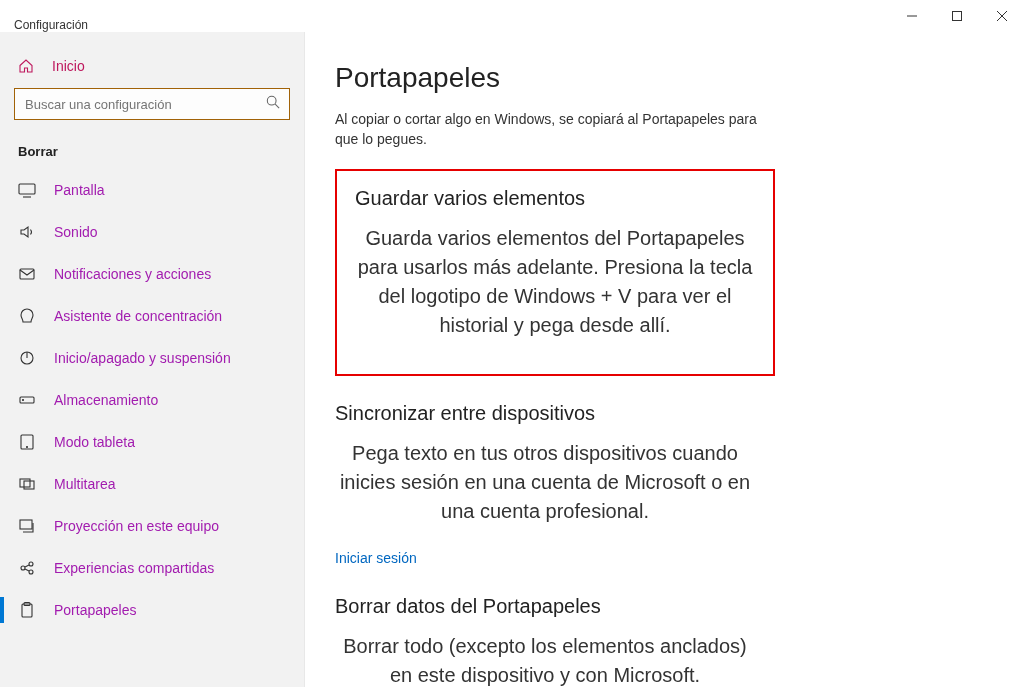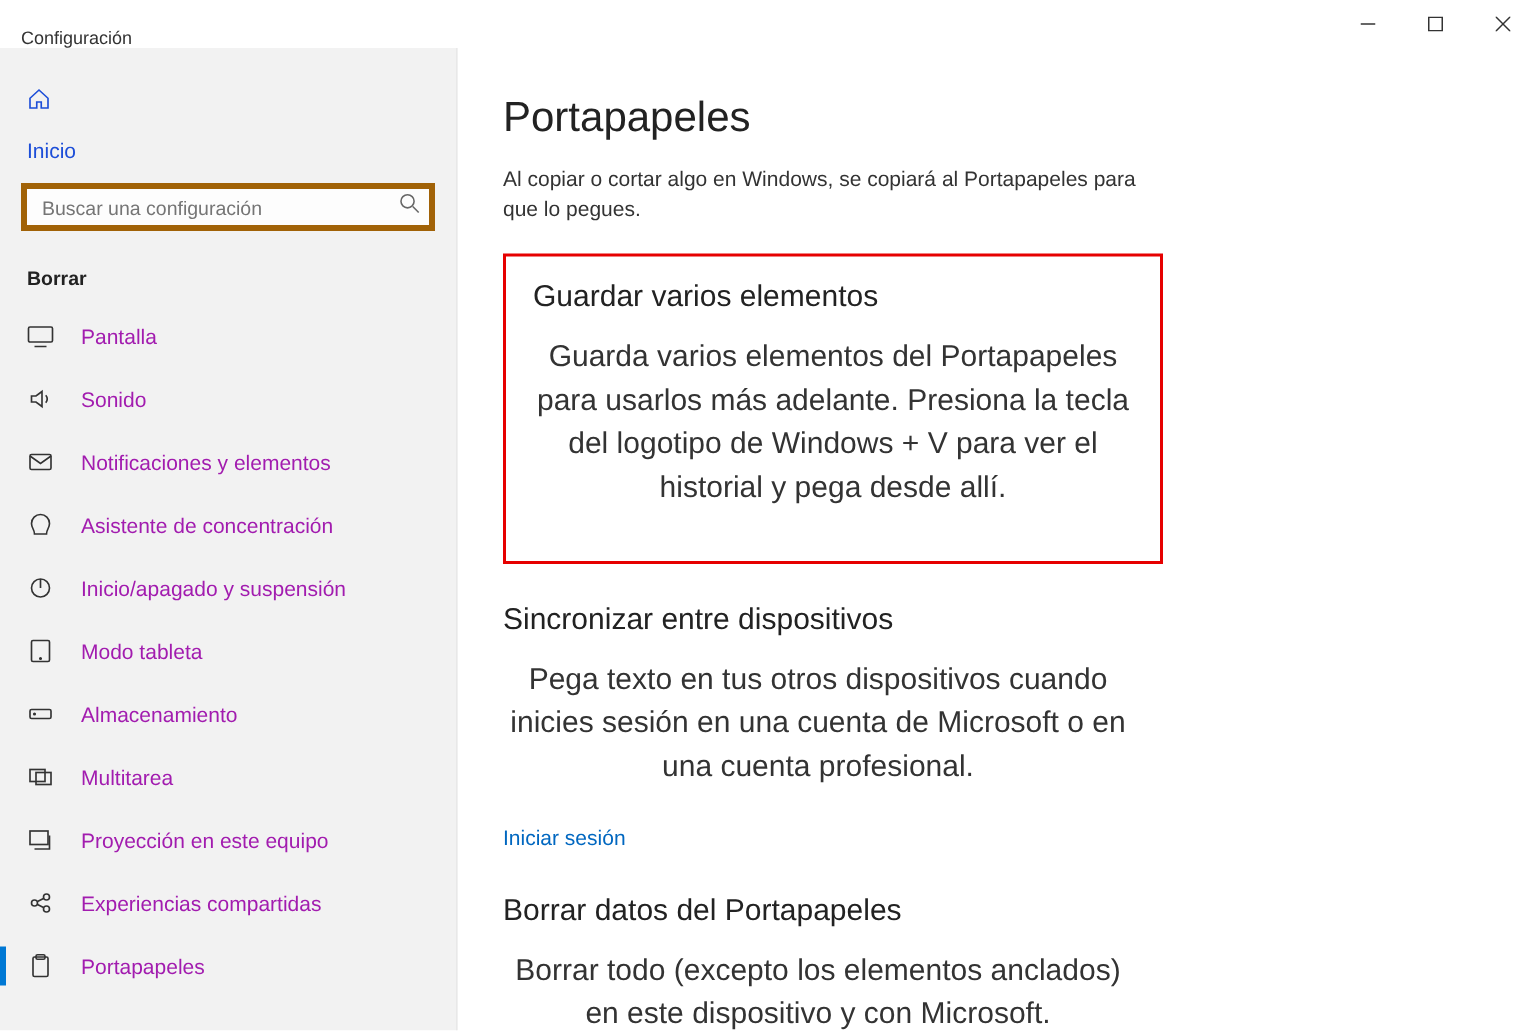--- a/index.html
+++ b/index.html
@@ -6,25 +6,25 @@
 body { background: #fff; width: 1024px; height: 687px; overflow: hidden; display: flex; flex-direction: column; }
 
 .titlebar { height: 32px; display: flex; align-items: flex-end; padding-left: 14px; font-size: 12px; color: #333; }
 .titlebar .spacer { flex: 1; }
 .win-btn { width: 45px; height: 32px; display: flex; align-items: center; justify-content: center; color: #333; }
 .win-btn svg { width: 10px; height: 10px; }
 
 .content { flex: 1; display: flex; min-height: 0; }
 
 .sidebar { width: 305px; background: #f2f2f2; border-right: 1px solid #e8e8e8; display: flex; flex-direction: column; padding-top: 18px; overflow-y: auto; }
-.home-row { display: flex; align-items: flex-start; gap: 18px; padding: 8px 18px 14px 18px; font-size: 14px; color: #1d4ed8; flex-direction: column; }
+.home-row { display: flex; align-items: center; gap: 18px; padding: 8px 18px 14px 18px; font-size: 14px; color: #be185d; }
 .home-row .icon { width: 16px; height: 16px; display: flex; align-items: center; justify-content: center; }
 
 .search-wrap { padding: 0 14px 16px 14px; }
-.search { width: 100%; height: 32px; border: 4px solid #a16207; background: #fdfdfd; padding: 0 32px 0 10px; font-size: 13px; color: #666; position: relative; }
+.search { width: 100%; height: 32px; border: 1px solid #a16207; background: #fdfdfd; padding: 0 32px 0 10px; font-size: 13px; color: #666; position: relative; }
 .search-box { position: relative; }
 .search-box .mag { position: absolute; right: 10px; top: 50%; transform: translateY(-50%); color: #666; }
 
 .cat-label { font-weight: 600; font-size: 13px; padding: 8px 18px 10px 18px; color: #222; }
 
 .nav { list-style: none; }
 .nav li { display: flex; align-items: center; gap: 18px; padding: 12px 18px 12px 18px; font-size: 14px; color: #a21caf; cursor: pointer; position: relative; }
 .nav li.selected::before { content: ""; position: absolute; left: 0; top: 8px; bottom: 8px; width: 4px; background: #0078d4; }
 .nav li .icon { width: 18px; height: 18px; display: flex; align-items: center; justify-content: center; color: #333; flex-shrink: 0; }
 .nav li .icon svg { width: 18px; height: 18px; }
@@ -115,21 +115,21 @@
           </span>
         <span>Sonido</span>
       </li>
       <li>
         <span class="icon">
             <svg viewBox="0 0 18 18" fill="none" stroke="currentColor" stroke-width="1.1">
               <rect x="2" y="4" width="14" height="10" rx="1"></rect>
               <path d="M2 5l7 5 7-5"></path>
             </svg>
           </span>
-        <span>Notificaciones y elementos</span>
+        <span>Notificaciones y acciones</span>
       </li>
       <li>
         <span class="icon">
             <svg viewBox="0 0 18 18" fill="none" stroke="currentColor" stroke-width="1.1">
               <path d="M9 2a6 6 0 0 1 6 6c0 3-2 4-2 7H5c0-3-2-4-2-7a6 6 0 0 1 6-6z"></path>
             </svg>
           </span>
         <span>Asistente de concentración</span>
       </li>
       <li>
@@ -137,34 +137,34 @@
             <svg viewBox="0 0 18 18" fill="none" stroke="currentColor" stroke-width="1.1">
               <circle cx="9" cy="9" r="6"></circle>
               <line x1="9" y1="3" x2="9" y2="9"></line>
             </svg>
           </span>
         <span>Inicio/apagado y suspensión</span>
       </li>
       <li>
         <span class="icon">
             <svg viewBox="0 0 18 18" fill="none" stroke="currentColor" stroke-width="1.1">
+              <rect x="2" y="6" width="14" height="6" rx="1"></rect>
+              <circle cx="5" cy="9" r="0.5" fill="currentColor"></circle>
+            </svg>
+          </span>
+        <span>Almacenamiento</span>
+      </li>
+      <li>
+        <span class="icon">
+            <svg viewBox="0 0 18 18" fill="none" stroke="currentColor" stroke-width="1.1">
               <rect x="3" y="2" width="12" height="14" rx="1"></rect>
               <circle cx="9" cy="14" r="0.5" fill="currentColor"></circle>
             </svg>
           </span>
         <span>Modo tableta</span>
-      </li>
-      <li>
-        <span class="icon">
-            <svg viewBox="0 0 18 18" fill="none" stroke="currentColor" stroke-width="1.1">
-              <rect x="2" y="6" width="14" height="6" rx="1"></rect>
-              <circle cx="5" cy="9" r="0.5" fill="currentColor"></circle>
-            </svg>
-          </span>
-        <span>Almacenamiento</span>
       </li>
       <li>
         <span class="icon">
             <svg viewBox="0 0 18 18" fill="none" stroke="currentColor" stroke-width="1.1">
               <rect x="2" y="4" width="10" height="8"></rect>
               <rect x="6" y="6" width="10" height="8"></rect>
             </svg>
           </span>
         <span>Multitarea</span>
       </li>

